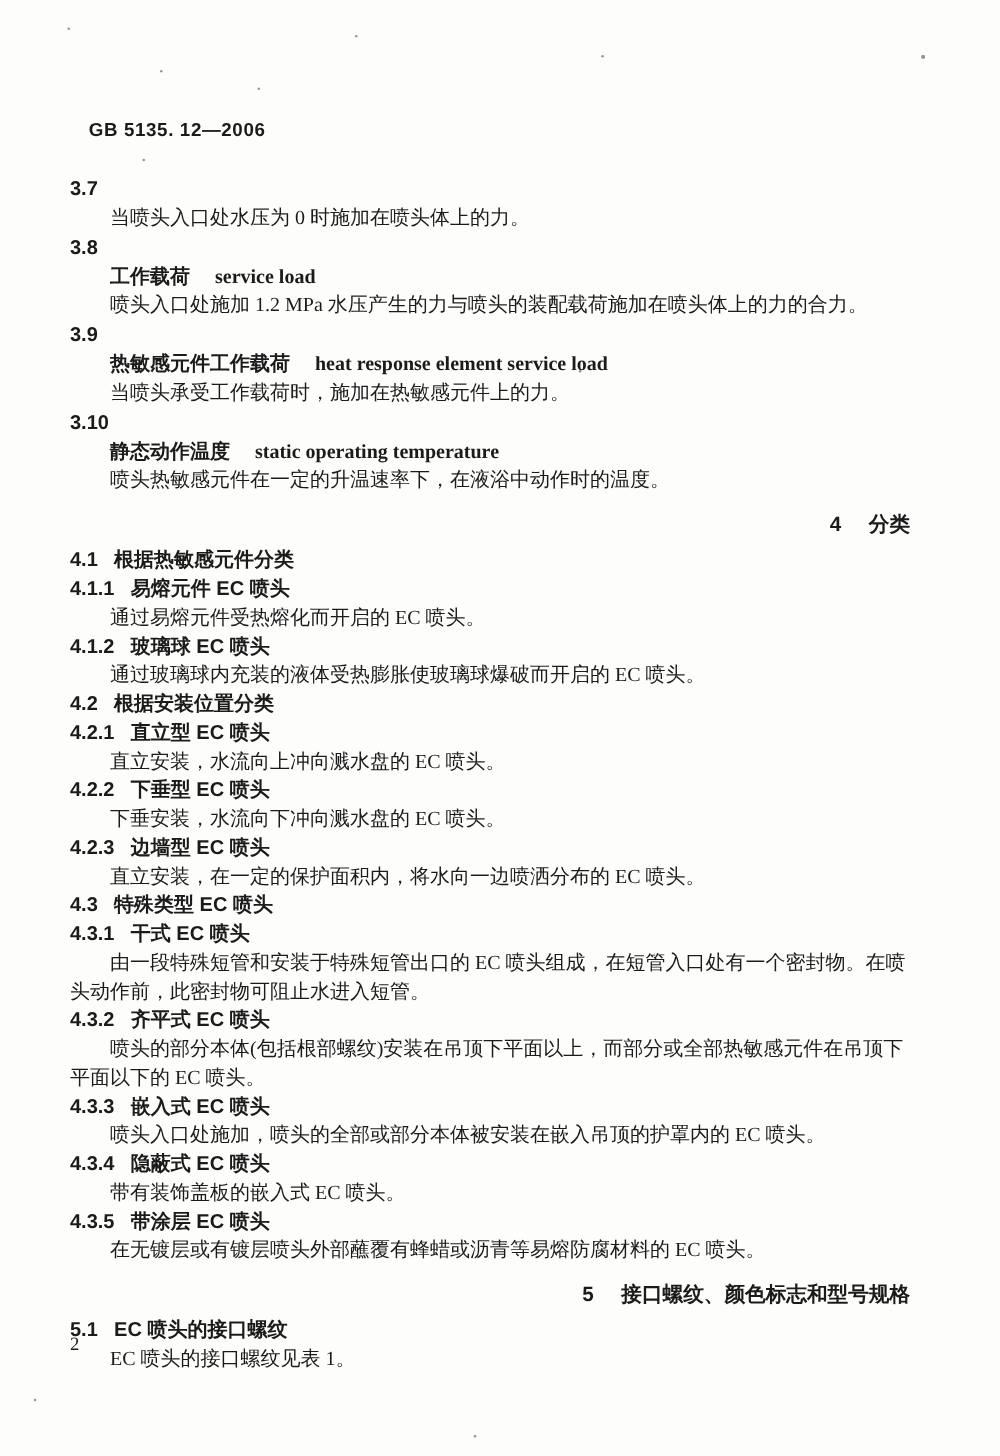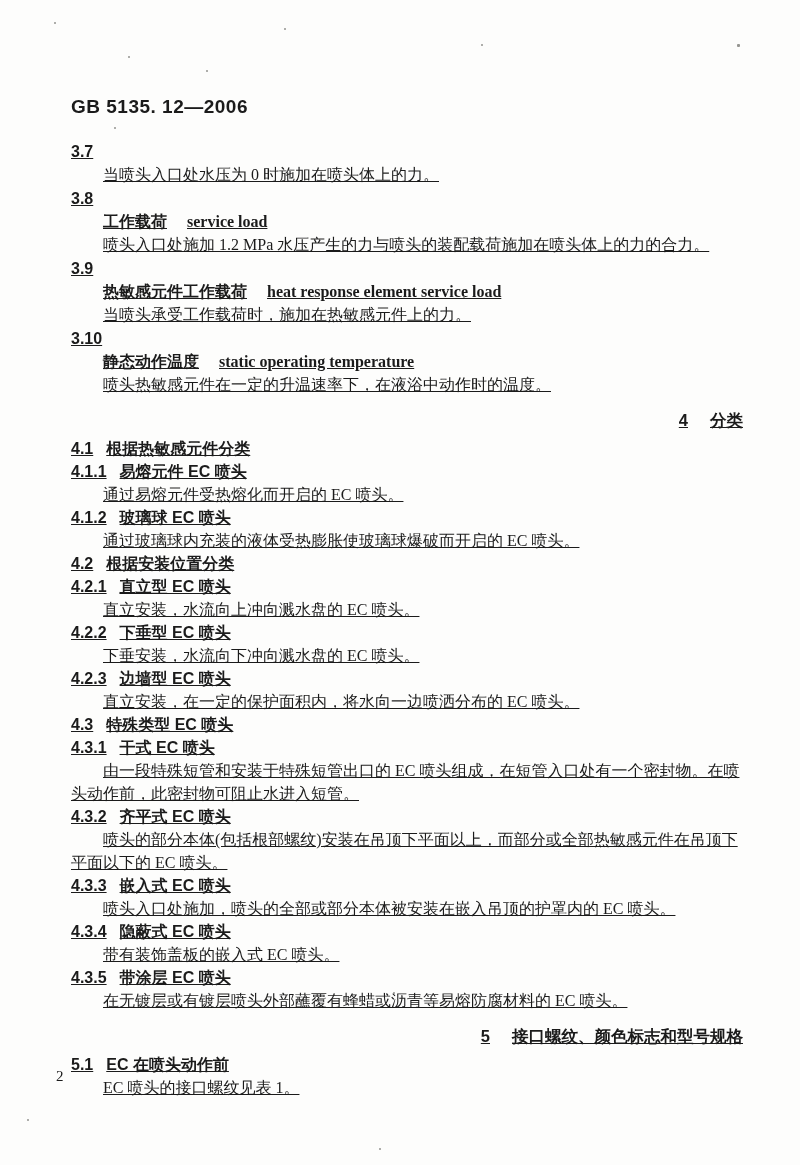--- a/index.html
+++ b/index.html
@@ -10,28 +10,27 @@
     font-family: "Liberation Serif", "DejaVu Serif", serif;
     position: relative;
     overflow: hidden;
   }
   .page { position: absolute; inset: 0; }
   .header {
     position: absolute;
     left: 71px; top: 96px;
     font-family: "Liberation Sans", "DejaVu Sans", sans-serif;
     font-weight: bold;
-    font-size: 19px;
+    font-size: 15px;
     letter-spacing: 0.5px;
   }
   .content {
     position: absolute;
-    left: 71px; top: 133px;
+    left: 56px; top: 133px;
     width: 672px;
-    text-decoration: underline;
   }
   .content p {
     margin: 0;
     font-size: 16px;
     line-height: 23px;
   }
   .clause-num {
     font-family: "Liberation Sans", "DejaVu Sans", sans-serif;
     font-weight: bold;
     margin-top: 1px !important;
@@ -110,21 +109,21 @@
       <p class="def">由一段特殊短管和安装于特殊短管出口的 EC 喷头组成，在短管入口处有一个密封物。在喷头动作前，此密封物可阻止水进入短管。</p>
       <p class="sub"><span class="num">4.3.2</span><span class="title">齐平式 EC 喷头</span></p>
       <p class="def">喷头的部分本体(包括根部螺纹)安装在吊顶下平面以上，而部分或全部热敏感元件在吊顶下平面以下的 EC 喷头。</p>
       <p class="sub"><span class="num">4.3.3</span><span class="title">嵌入式 EC 喷头</span></p>
       <p class="def">喷头入口处施加，喷头的全部或部分本体被安装在嵌入吊顶的护罩内的 EC 喷头。</p>
       <p class="sub"><span class="num">4.3.4</span><span class="title">隐蔽式 EC 喷头</span></p>
       <p class="def">带有装饰盖板的嵌入式 EC 喷头。</p>
       <p class="sub"><span class="num">4.3.5</span><span class="title">带涂层 EC 喷头</span></p>
       <p class="def">在无镀层或有镀层喷头外部蘸覆有蜂蜡或沥青等易熔防腐材料的 EC 喷头。</p>
       <p class="chapter"><span class="num">5</span><span class="title">接口螺纹、颜色标志和型号规格</span></p>
-      <p class="sub"><span class="num">5.1</span><span class="title">EC 在喷头动作前</span></p>
+      <p class="sub"><span class="num">5.1</span><span class="title">EC 喷头的接口螺纹</span></p>
       <p class="def">EC 喷头的接口螺纹见表 1。</p>
     </main>
 
   <div class="page-number">2</div>
 
   <div class="speck" style="left:54px;top:22px"></div>
   <div class="speck" style="left:284px;top:28px"></div>
   <div class="speck" style="left:481px;top:44px"></div>
   <div class="speck" style="left:737px;top:44px;width:3px;height:3px"></div>
   <div class="speck" style="left:128px;top:56px"></div>

